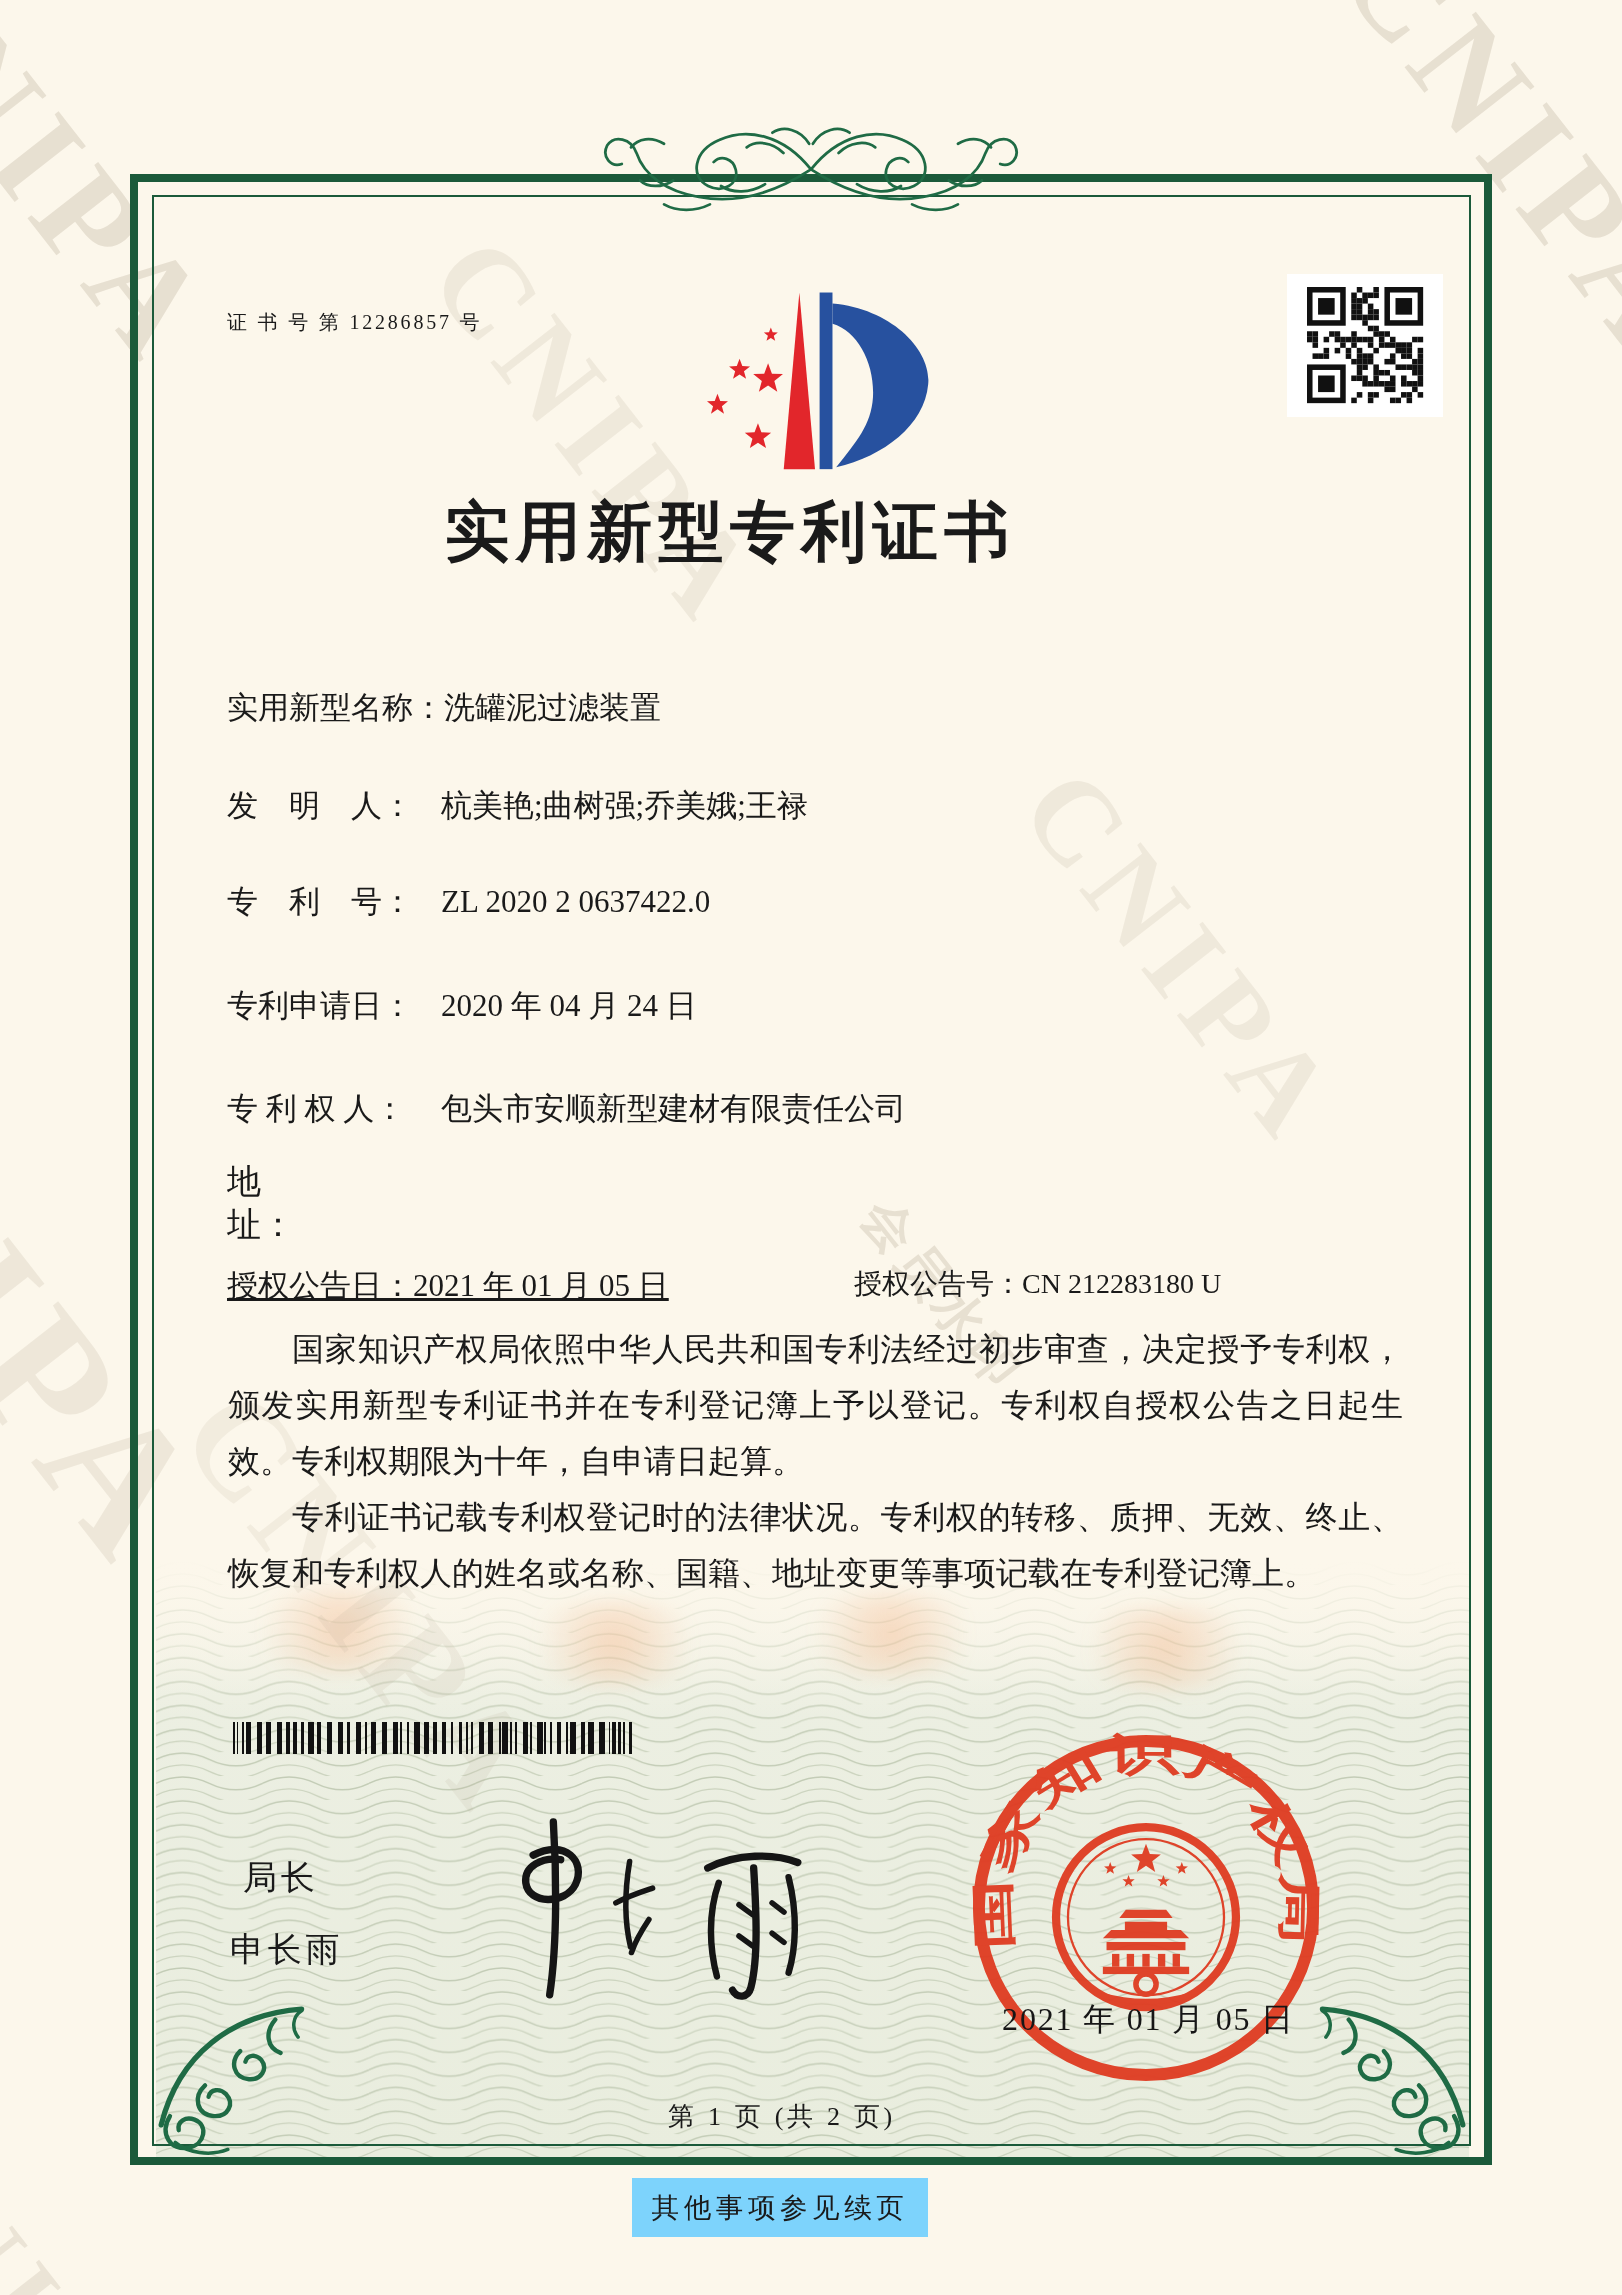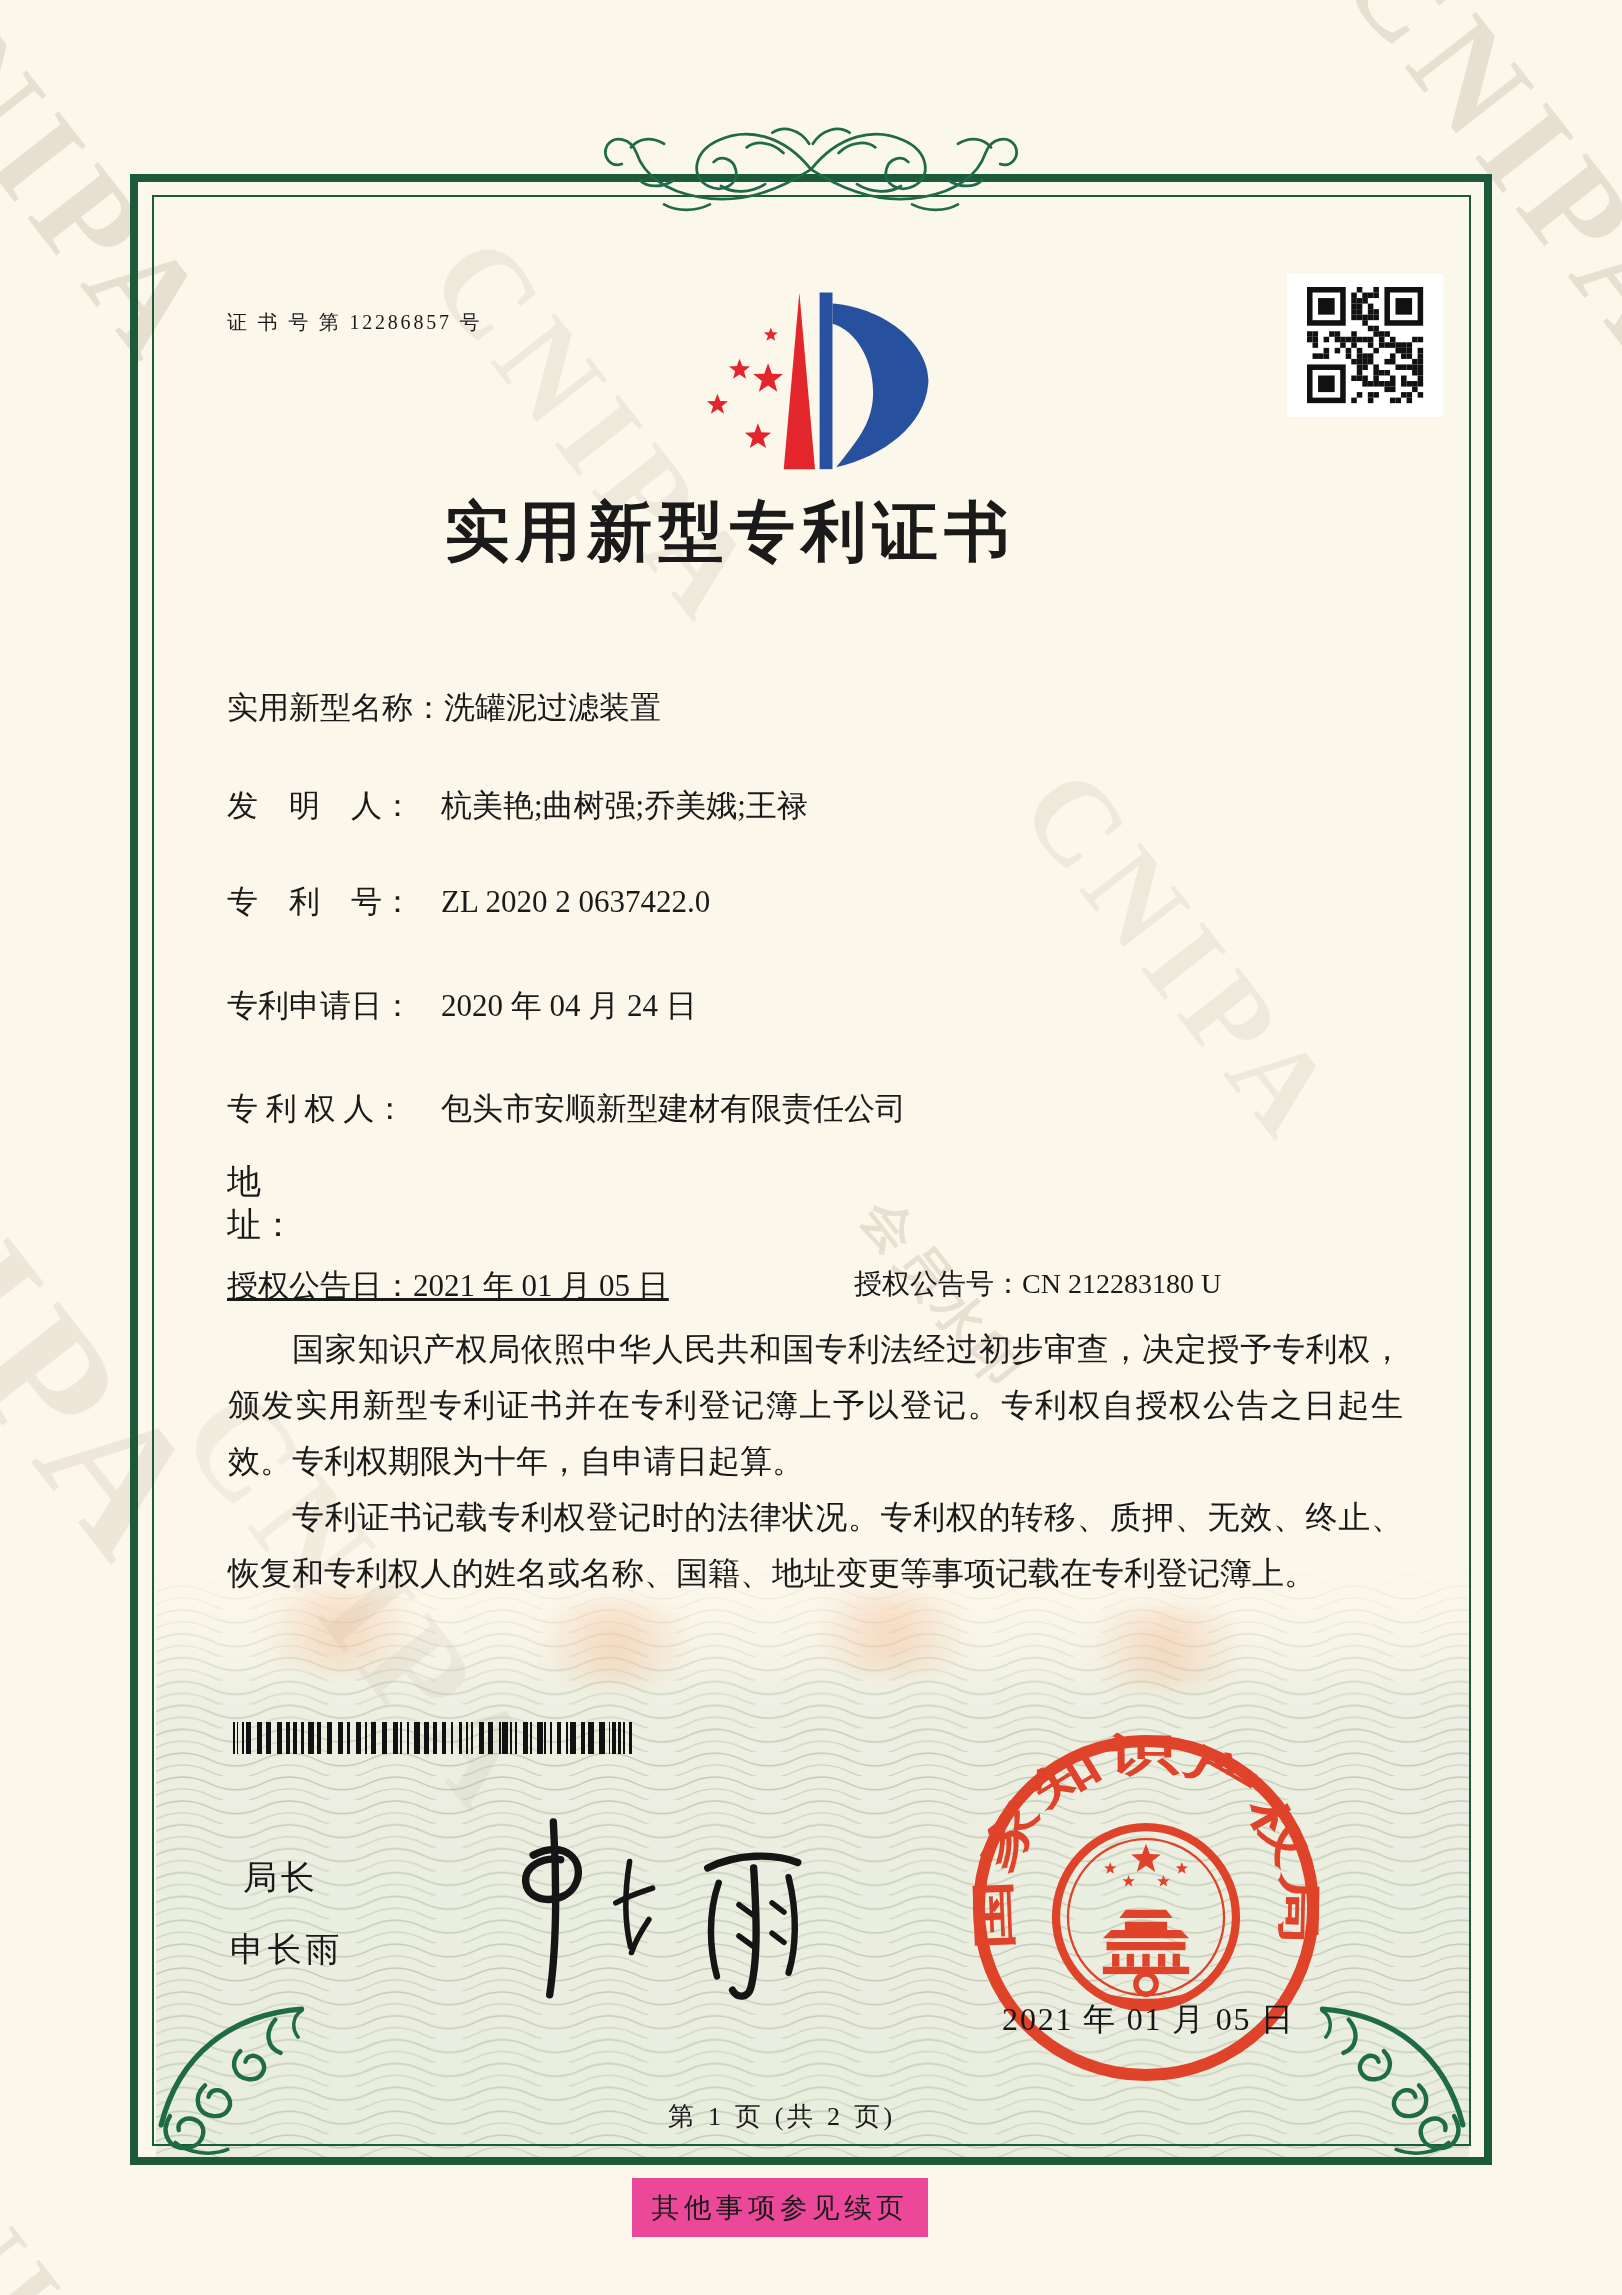--- a/index.html
+++ b/index.html
@@ -52,21 +52,21 @@
   .barcode{left:233px;top:1722px;width:421px;height:32px;z-index:5;font-size:0;}
   .barcode i{display:inline-block;height:100%;background:#111;}
   .signer{left:230px;font-size:34px;font-family:"Liberation Sans","DejaVu Sans",sans-serif;
           font-weight:500;z-index:5;letter-spacing:3.7px;}
   .sig{left:478px;top:1811px;z-index:5;}
   .seal{left:967px;top:1729px;z-index:6;opacity:0.95;}
   .sealdate{left:972px;top:1998px;width:353px;text-align:center;font-size:32px;
             letter-spacing:1.8px;z-index:7;color:#161616;white-space:nowrap;}
   .pageinfo{left:130px;top:2099px;width:1304px;text-align:center;font-size:26px;
             letter-spacing:3.7px;z-index:5;}
-  .contband{left:632px;top:2178px;width:296px;height:59px;background:#ec4899;z-index:5;
+  .contband{left:632px;top:2178px;width:296px;height:59px;background:#7dd3fc;z-index:5;
             display:flex;align-items:center;justify-content:center;}
   .contband span{font-size:27.5px;letter-spacing:4.6px;}
 </style>
 </head>
 <body>
 
 <div class="wm" style="left:-55px;top:-92px;font-size:138px;opacity:.30;">CNIPA</div>
 <div class="wm" style="left:1433px;top:-101px;font-size:138px;opacity:.30;">CNIPA</div>
 <div class="wm" style="left:514px;top:211px;font-size:124px;opacity:.18;">CNIPA</div>
 <div class="wm" style="left:1102px;top:744px;font-size:119px;opacity:.18;">CNIPA</div>

